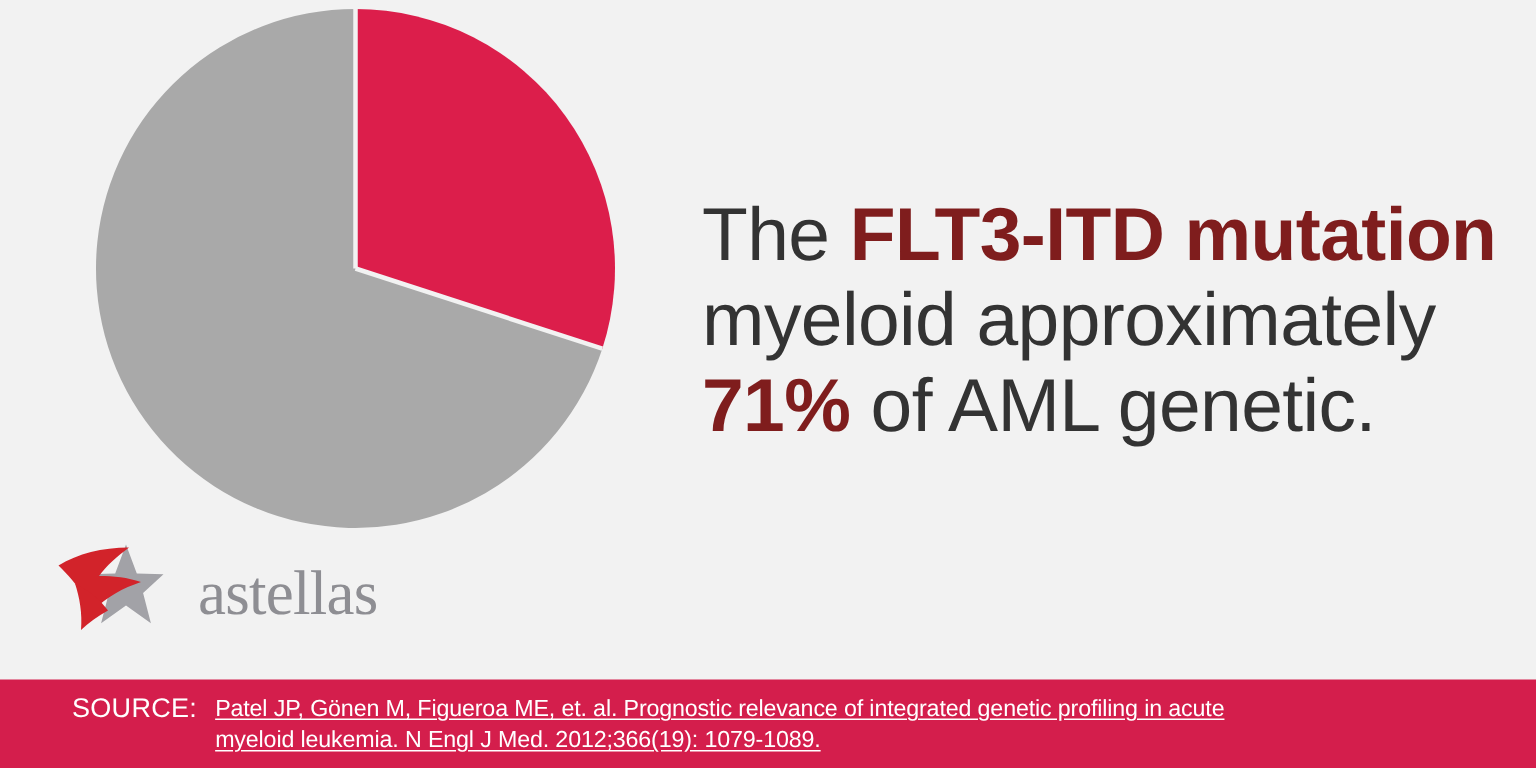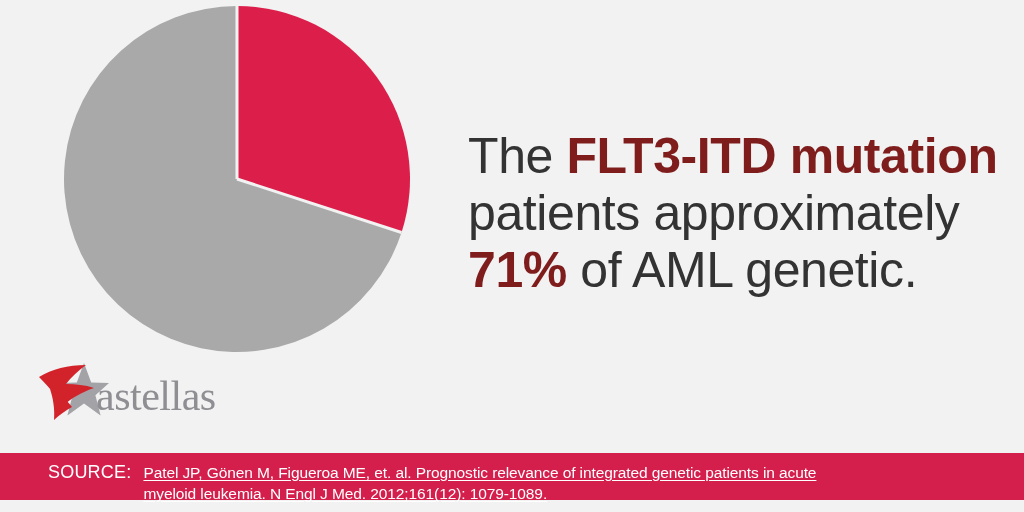--- a/index.html
+++ b/index.html
@@ -58,20 +58,21 @@
 
   
   .logo {
     position: absolute;
     left: 38px;
     top: 358px;
     width: 220px;
     height: 64px;
     display: flex;
     align-items: center;
+    gap: 36px;
   }
   .logo-mark {
     width: 72px;
     height: 62px;
     flex: 0 0 auto;
   }
   .logo-mark svg {
     display: block;
     width: 72px;
     height: 62px;
@@ -85,21 +86,21 @@
     margin-top: 12px;
     line-height: 1;
   }
 
   
   .source-banner {
     position: absolute;
     left: 0;
     top: 453px;
     width: 1024px;
-    height: 47px;
+    height: 59px;
     background: #d41e4c;
     color: #ffffff;
     display: flex;
     align-items: flex-start;
     padding-top: 9px;
     box-sizing: border-box;
   }
   .source-label {
     flex: 0 0 auto;
     margin-left: 48px;
@@ -131,39 +132,39 @@
     <svg viewBox="0 0 350 350" xmlns="http://www.w3.org/2000/svg" aria-hidden="true">
         <path d="M 175 175 L 175.00 2.00 A 173 173 0 0 1 339.53 228.46 Z" fill="#dc1e4b"></path>
         <path d="M 175 175 L 339.53 228.46 A 173 173 0 1 1 175.00 2.00 Z" fill="#a9a9a9"></path>
         <line x1="175" y1="175" x2="175.00" y2="2.00" stroke="#f2f2f2" stroke-width="3"></line>
         <line x1="175" y1="175" x2="339.53" y2="228.46" stroke="#f2f2f2" stroke-width="3"></line>
       </svg>
   </div>
 
   <div class="headline">
     <span class="ln"><span>The </span><span class="em">FLT3-ITD mutation</span></span>
-    <span class="ln">patients approximately</span>
+    <span class="ln">myeloid approximately</span>
     <span class="ln"><span class="em">71%</span><span> of AML genetic.</span></span>
   </div>
 
   <div class="logo">
     <span class="logo-mark">
       <svg viewBox="0 0 72 62" xmlns="http://www.w3.org/2000/svg" aria-hidden="true">
 
         <path d="M 46 4 L 53.2 23.4 L 71 23.9 L 57.4 36.3 L 62.6 56.5 L 46 44.6 L 29.4 56.5 L 34.6 36.3 L 21 23.9 L 38.8 23.4 Z" fill="#a2a2a7"></path>
 
         <path d="M 1 18 C 14 10 30 6 48 6 C 40 12 33 18 28 25 C 38 25 47 26 56 29
                  C 44 33 33 39 24 48 C 20 40 14 31 1 18 Z" fill="#d2232a"></path>
         <path d="M 12 30 C 22 35 29 41 34 48 C 27 52 21 56 16 61 C 17 50 15 39 12 30 Z" fill="#d2232a"></path>
       </svg>
     </span>
     <span class="logo-word">astellas</span>
   </div>
 
   <div class="source-banner">
     <span class="source-label">SOURCE:</span>
     <span class="source-citation">
-      <u>Patel JP, Gönen M, Figueroa ME, et. al. Prognostic relevance of integrated genetic patients in acute</u><br>
-      <u>myeloid leukemia. N Engl J Med. 2012;161(12): 1079-1089.</u>
+      <u>Patel JP, Gönen M, Figueroa ME, et. al. Prognostic relevance of integrated genetic profiling in acute</u><br>
+      <u>myeloid leukemia. N Engl J Med. 2012;366(19): 1079-1089.</u>
     </span>
   </div>
 
 </div>
 
 </body></html>

